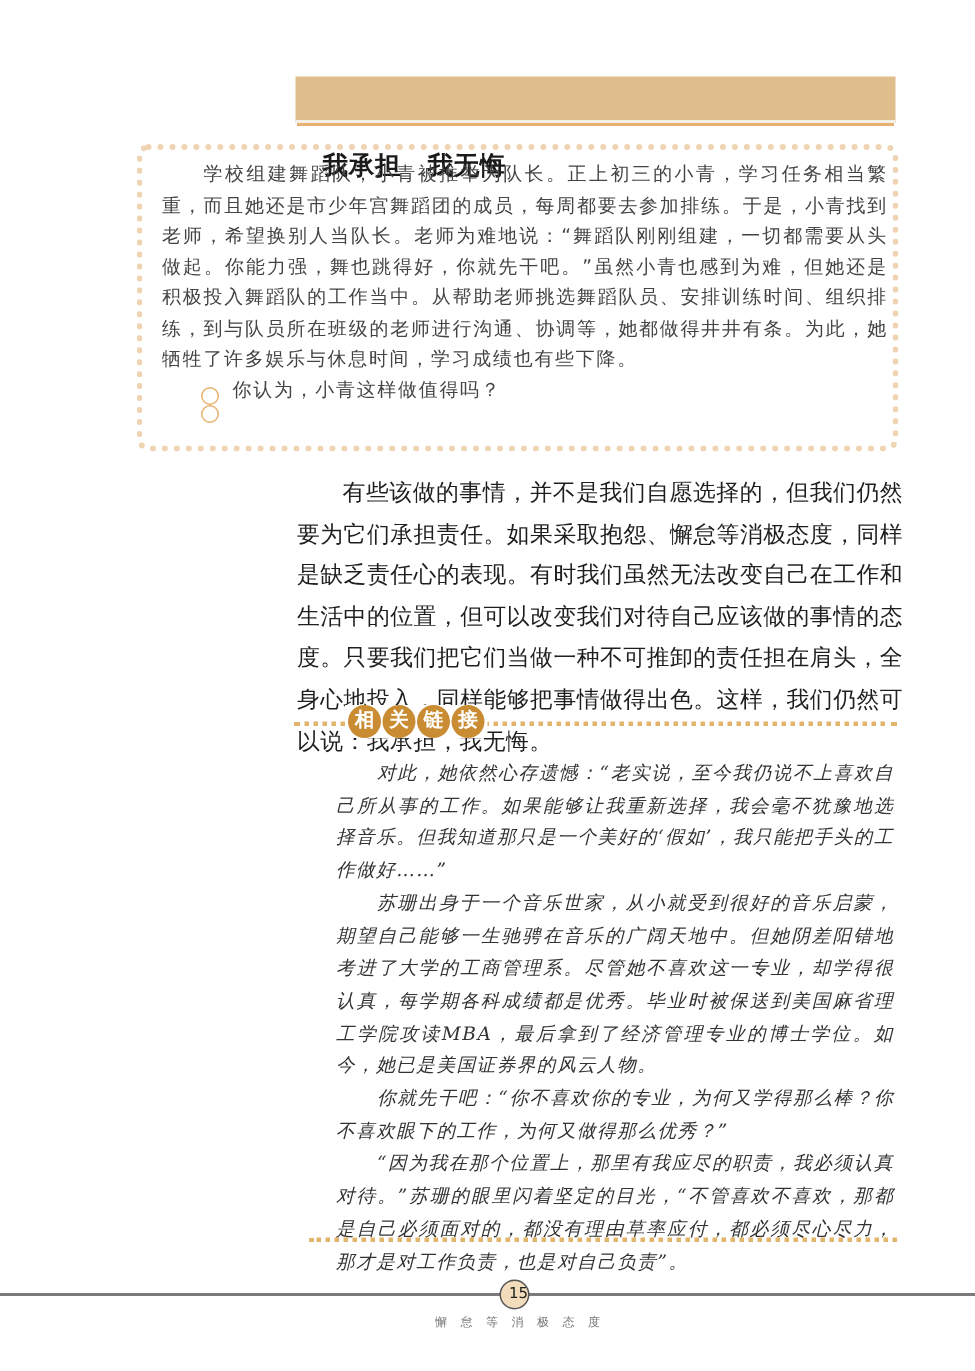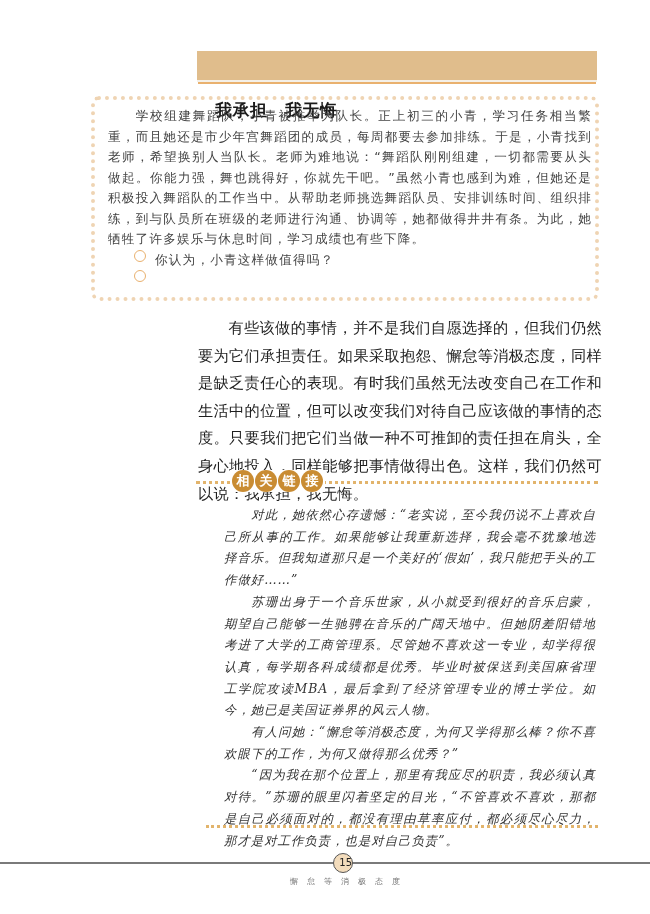--- a/index.html
+++ b/index.html
@@ -2,21 +2,21 @@
 <html><head>
 <meta charset="utf-8">
 <style>
   html, body { margin:0; padding:0; background:#ffffff; }
   body { width:650px; height:914px; position:relative; overflow:hidden; font-family:"DejaVu Serif", serif; color:#2a2a2a; }
   .header-bar { position:absolute; left:197px; top:51px; width:400px; height:29px; background:#e0bd8c; border-bottom:2px solid #f4f0e8; box-shadow:0 3px 0 -1px #e9b16f; }
   .header-title { position:absolute; left:18px; top:4px; font-family:"DejaVu Sans", sans-serif; font-weight:bold; font-size:17px; color:#1a1a1a; letter-spacing:0.5px; white-space:pre;margin-top:44px; }
   .case-box { position:absolute; left:91px; top:96px; width:508px; height:205px; border:4px dotted #efd4b3; border-radius:8px; box-sizing:border-box; }
   .case-text { position:absolute; left:108px; top:106px; width:484px; font-size:12.6px; line-height:20.5px; color:#444; letter-spacing:1.2px; font-family:"DejaVu Sans", sans-serif; }
   .case-text p { margin:0; text-indent:2.2em; text-align:justify; }
-  .q { display:flex; align-items:flex-start; margin-left:26px; }
+  .q { display:flex; align-items:flex-end; margin-left:26px; }
   .q .circ { width:10px; height:10px; border:1.5px solid #e9b16f; border-radius:50%; margin-right:9px; flex:none; }
   .body-text { position:absolute; left:198px; top:315px; width:404px; font-size:15.2px; line-height:27.6px; color:#1e1e1e; letter-spacing:0.3px; }
   .body-text p { margin:0; text-indent:2em; text-align:justify; }
   .link-line { position:absolute; left:196px; top:481px; width:402px; border-top:3px dotted #e2b46c; }
   .link-badges { position:absolute; left:230px; top:470px; display:flex; gap:1px; background:#fff; padding:0 2px; }
   .badge { width:22px; height:22px; border-radius:50%; background:#c98c33; color:#fff; font-family:"DejaVu Sans", sans-serif; font-weight:bold; font-size:13px; line-height:22px; text-align:center; }
   .link-text { position:absolute; left:224px; top:504px; width:372px; font-size:12.4px; line-height:21.7px; color:#333; letter-spacing:1px; font-family:"DejaVu Serif", serif; font-style:italic; }
   .link-text p { margin:0; text-indent:2.2em; text-align:justify; }
   .bottom-dots { position:absolute; left:206px; top:825px; width:392px; border-top:3px dotted #e2b46c; }
   .footer-line { position:absolute; left:0; top:862px; width:650px; height:2px; background:#7a7a7a; }
@@ -50,20 +50,20 @@
 <div class="link-badges">
   <span class="badge">相</span>
   <span class="badge">关</span>
   <span class="badge">链</span>
   <span class="badge">接</span>
 </div>
 
 <div class="link-text">
   <p>对此，她依然心存遗憾：“老实说，至今我仍说不上喜欢自己所从事的工作。如果能够让我重新选择，我会毫不犹豫地选择音乐。但我知道那只是一个美好的‘假如’，我只能把手头的工作做好……”</p>
   <p>苏珊出身于一个音乐世家，从小就受到很好的音乐启蒙，期望自己能够一生驰骋在音乐的广阔天地中。但她阴差阳错地考进了大学的工商管理系。尽管她不喜欢这一专业，却学得很认真，每学期各科成绩都是优秀。毕业时被保送到美国麻省理工学院攻读MBA，最后拿到了经济管理专业的博士学位。如今，她已是美国证券界的风云人物。</p>
-  <p>有人问她：“懈怠等消极态度，为何又学得那么棒？你不喜欢眼下的工作，为何又做得那么优秀？”</p>
+  <p>你就先干吧：“你不喜欢你的专业，为何又学得那么棒？你不喜欢眼下的工作，为何又做得那么优秀？”</p>
   <p>“因为我在那个位置上，那里有我应尽的职责，我必须认真对待。”苏珊的眼里闪着坚定的目光，“不管喜欢不喜欢，那都是自己必须面对的，都没有理由草率应付，都必须尽心尽力，那才是对工作负责，也是对自己负责”。</p>
 </div>
 <div class="bottom-dots"></div>
 
 <div class="footer-line"></div>
 <div class="page-num">15</div>
 <div class="footer-title">懈怠等消极态度</div>
 
 </body></html>

